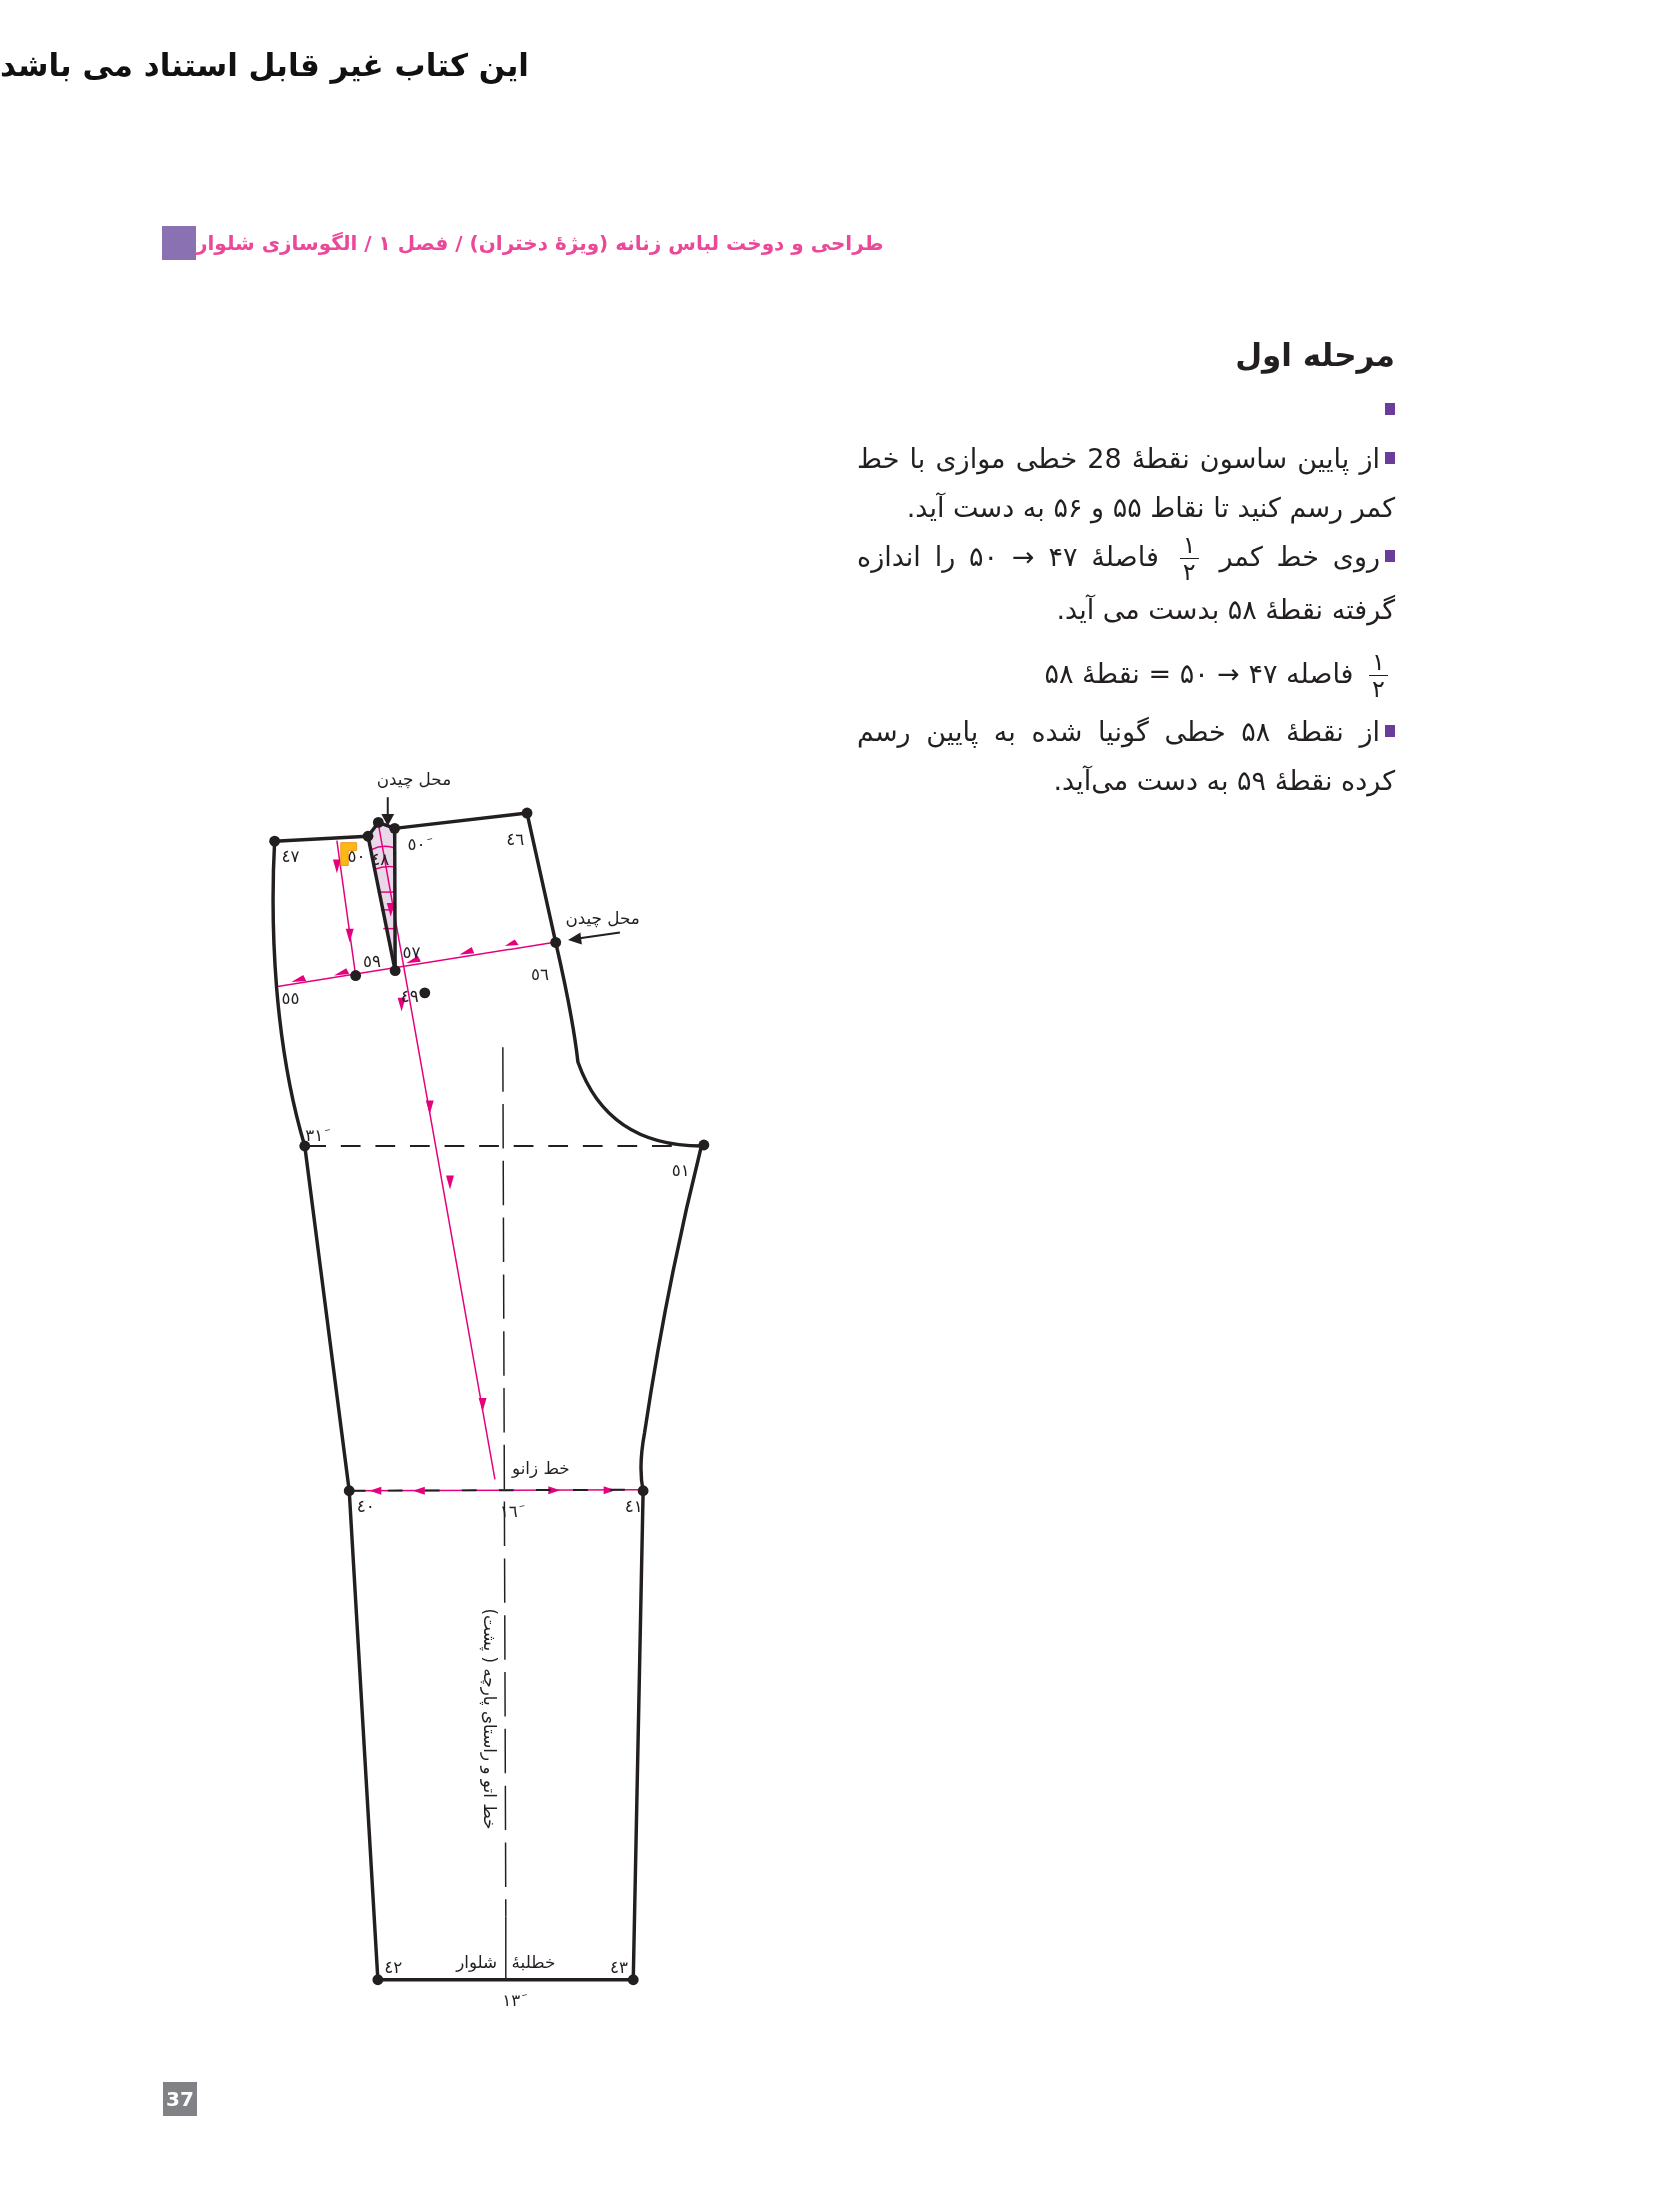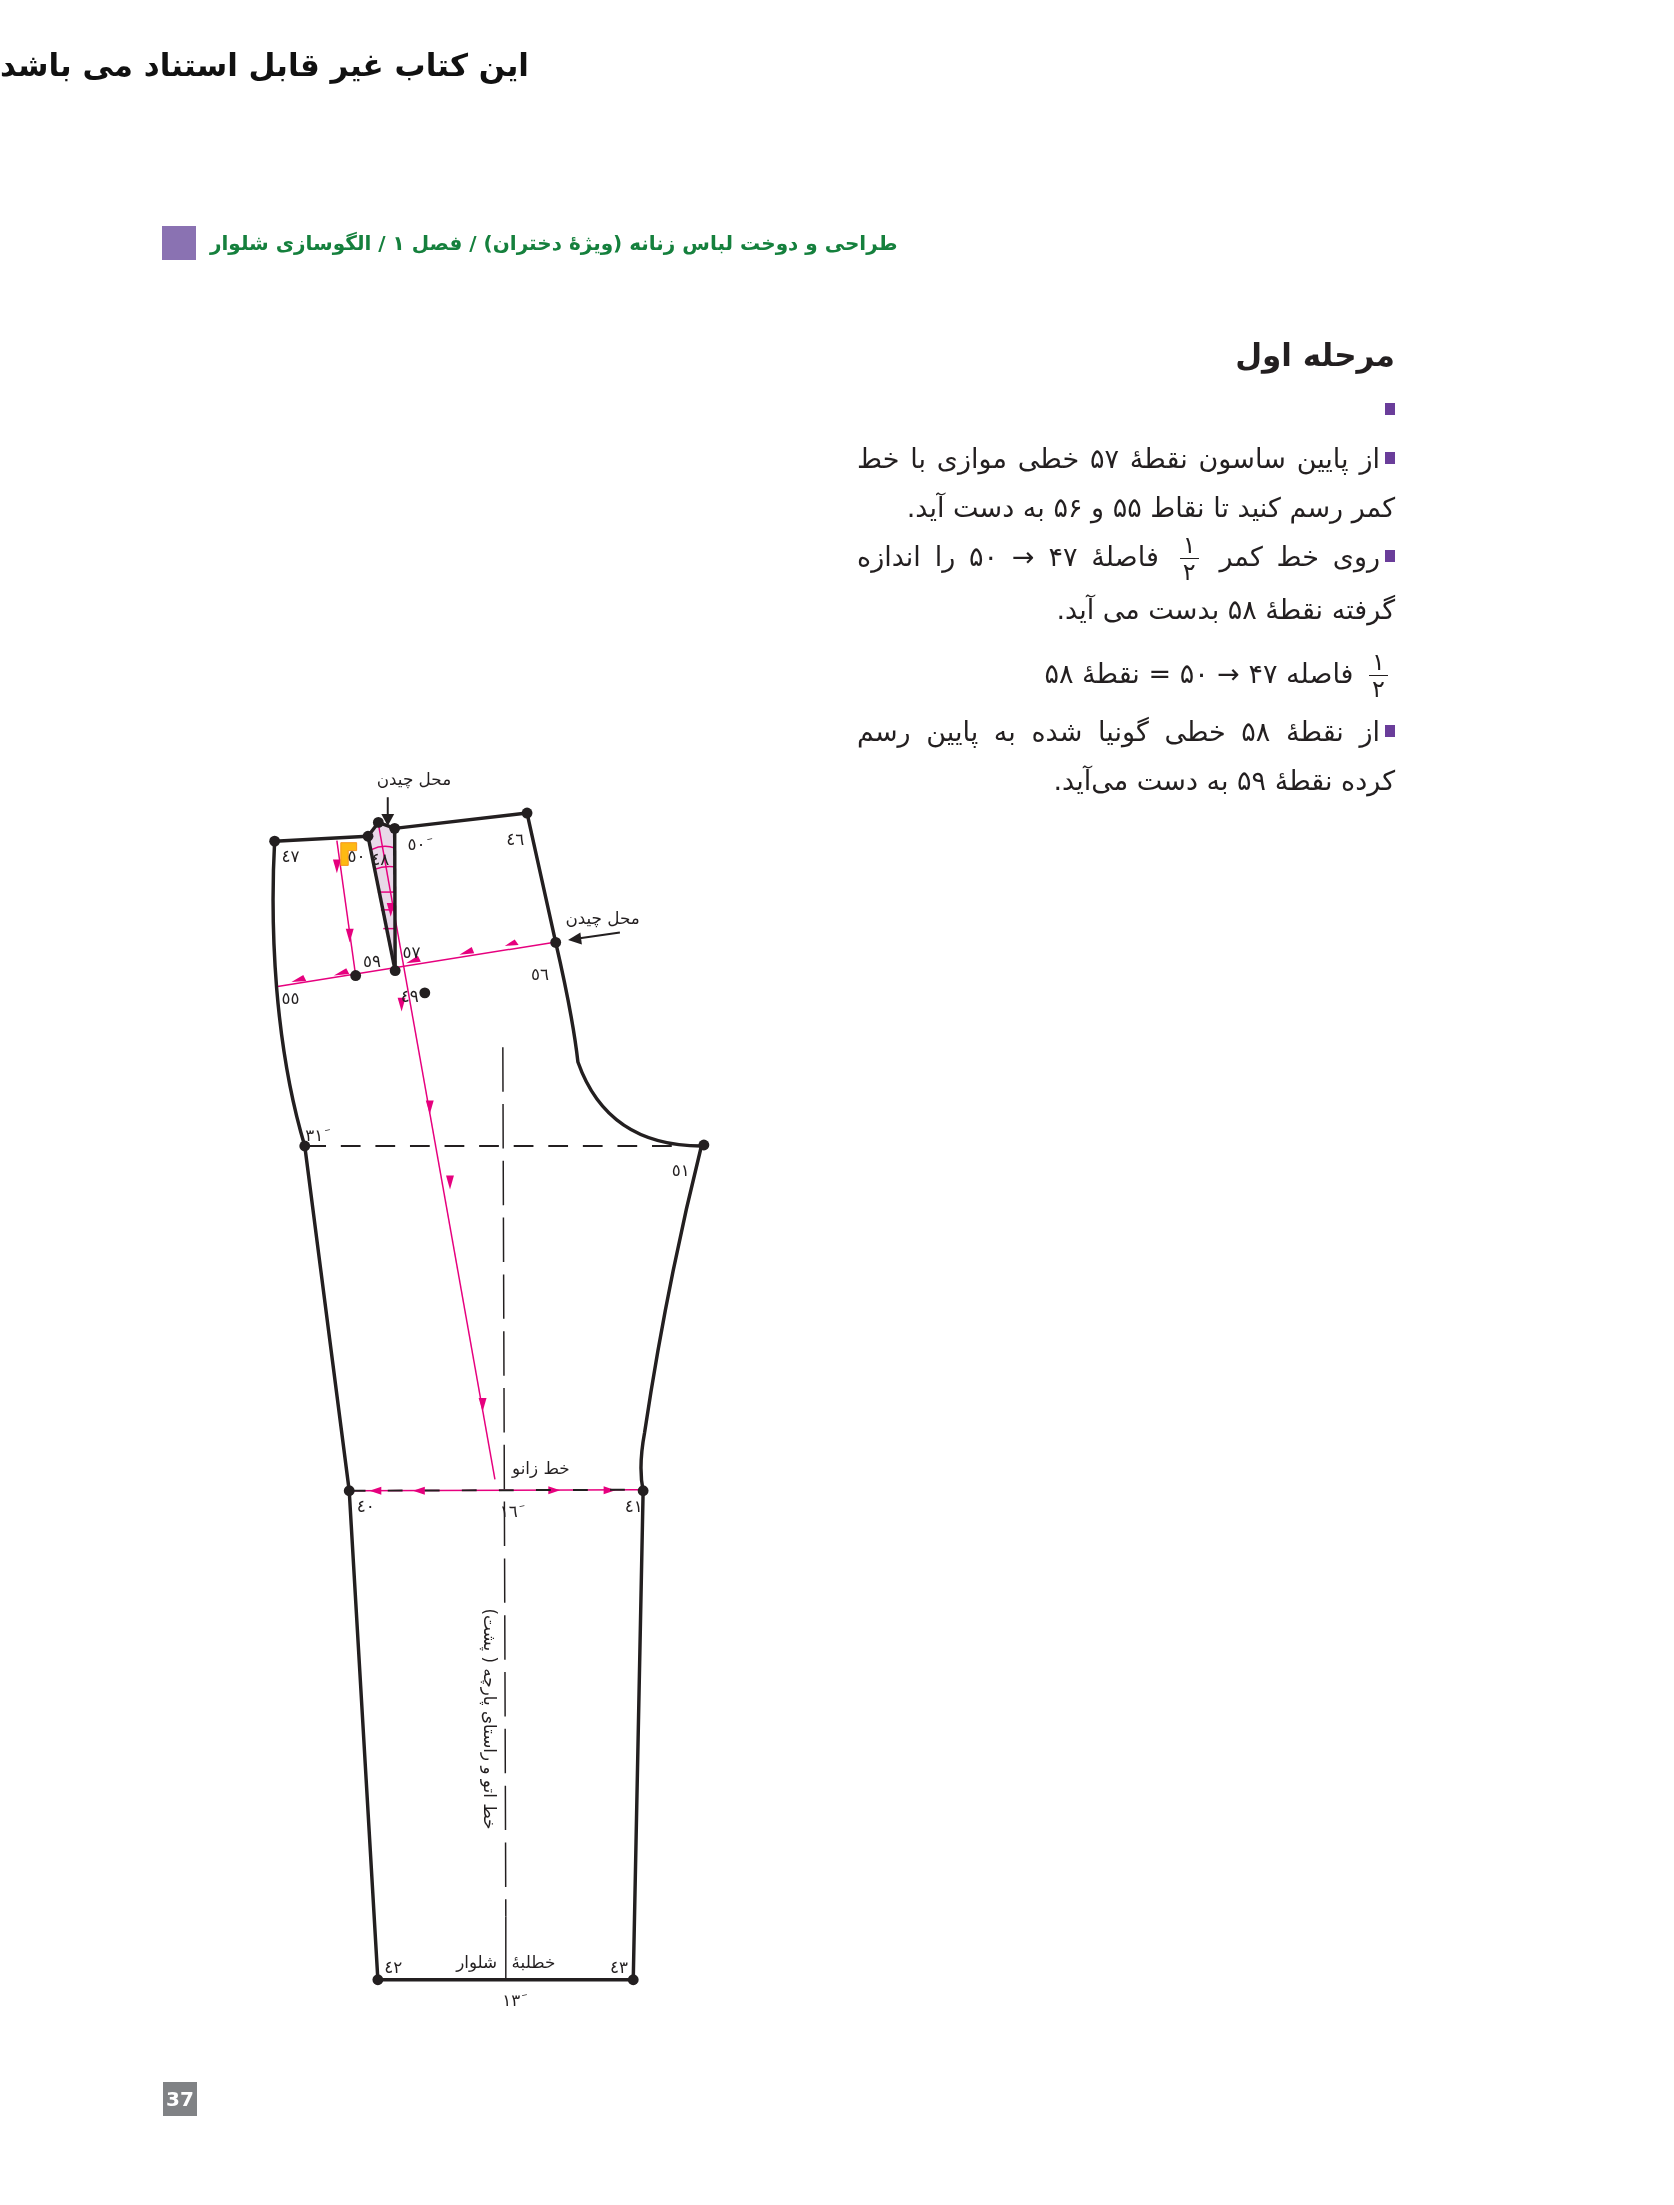--- a/index.html
+++ b/index.html
@@ -3,21 +3,21 @@
   <meta charset="utf-8">
   <style>
     html, body { margin: 0; padding: 0; background: #ffffff; }
     body { width: 1674px; height: 2205px; position: relative; overflow: hidden;
            font-family: "DejaVu Sans", "Liberation Sans", sans-serif; color: #231f20; }
     .top-banner { position: absolute; left: 0; top: 47px; width: 1674px; text-align: left;
                   font-size: 31px; font-weight: bold; direction: rtl; color: #111; }
     .running-head { position: absolute; top: 225px; left: 162px; height: 35px; display: flex;
                     align-items: center; direction: ltr; }
     .running-head .marker { width: 34px; height: 34px; background: #8a72b2; }
-    .running-head .text { margin-left: 14px; font-size: 20px; font-weight: bold; color: #15803d;
+    .running-head .text { font-size: 20px; font-weight: bold; color: #ec4899;
                           direction: rtl; white-space: nowrap; }
     .text-col { position: absolute; left: 857px; top: 326px; width: 538px; direction: rtl;
                 text-align: justify; font-size: 27px; line-height: 49px; color: #231f20; }
     .text-col h2 { margin: 0 0 0 0; font-size: 31px; font-weight: bold; line-height: 59px; }
     .para { margin: 0; position: relative; }
     .bullet { display: inline-block; width: 10px; height: 12px; background: #6a3d9a;
               margin-left: 5px; vertical-align: middle; position: relative; top: -3px; }
     .frac { display: inline-flex; flex-direction: column; align-items: center; vertical-align: middle;
             line-height: 25px; margin: 0 7px; font-size: 24px; }
     .frac .num { border-bottom: 1.5px solid #231f20; padding: 0 3px; line-height: 26px; }
@@ -40,21 +40,21 @@
   <div class="text">طراحی و دوخت لباس زنانه (ویژهٔ دختران) / فصل ۱ / الگوسازی شلوار</div>
 </div>
 
 <div class="text-col">
   <h2>مرحله اول</h2>
 
   <p class="para">
     <span class="bullet"></span>
   </p>
   <p class="para">
-    <span class="bullet"></span><span>از پایین ساسون نقطهٔ ۵۷ خطی موازی با خط کمر رسم کنید تا نقاط ۵۵ و ۵۶ به دست آید.</span>
+    <span class="bullet"></span><span>از پایین ساسون نقطهٔ 28 خطی موازی با خط کمر رسم کنید تا نقاط ۵۵ و ۵۶ به دست آید.</span>
   </p>
   <p class="para">
     <span class="bullet"></span><span>روی خط کمر</span>
     <span class="frac">
       <span class="num">۱</span>
       <span class="den">۲</span>
     </span>
     <span>فاصلهٔ ۴۷ → ۵۰ را اندازه گرفته نقطهٔ ۵۸ بدست می آید.</span>
   </p>
   <p class="para formula">

